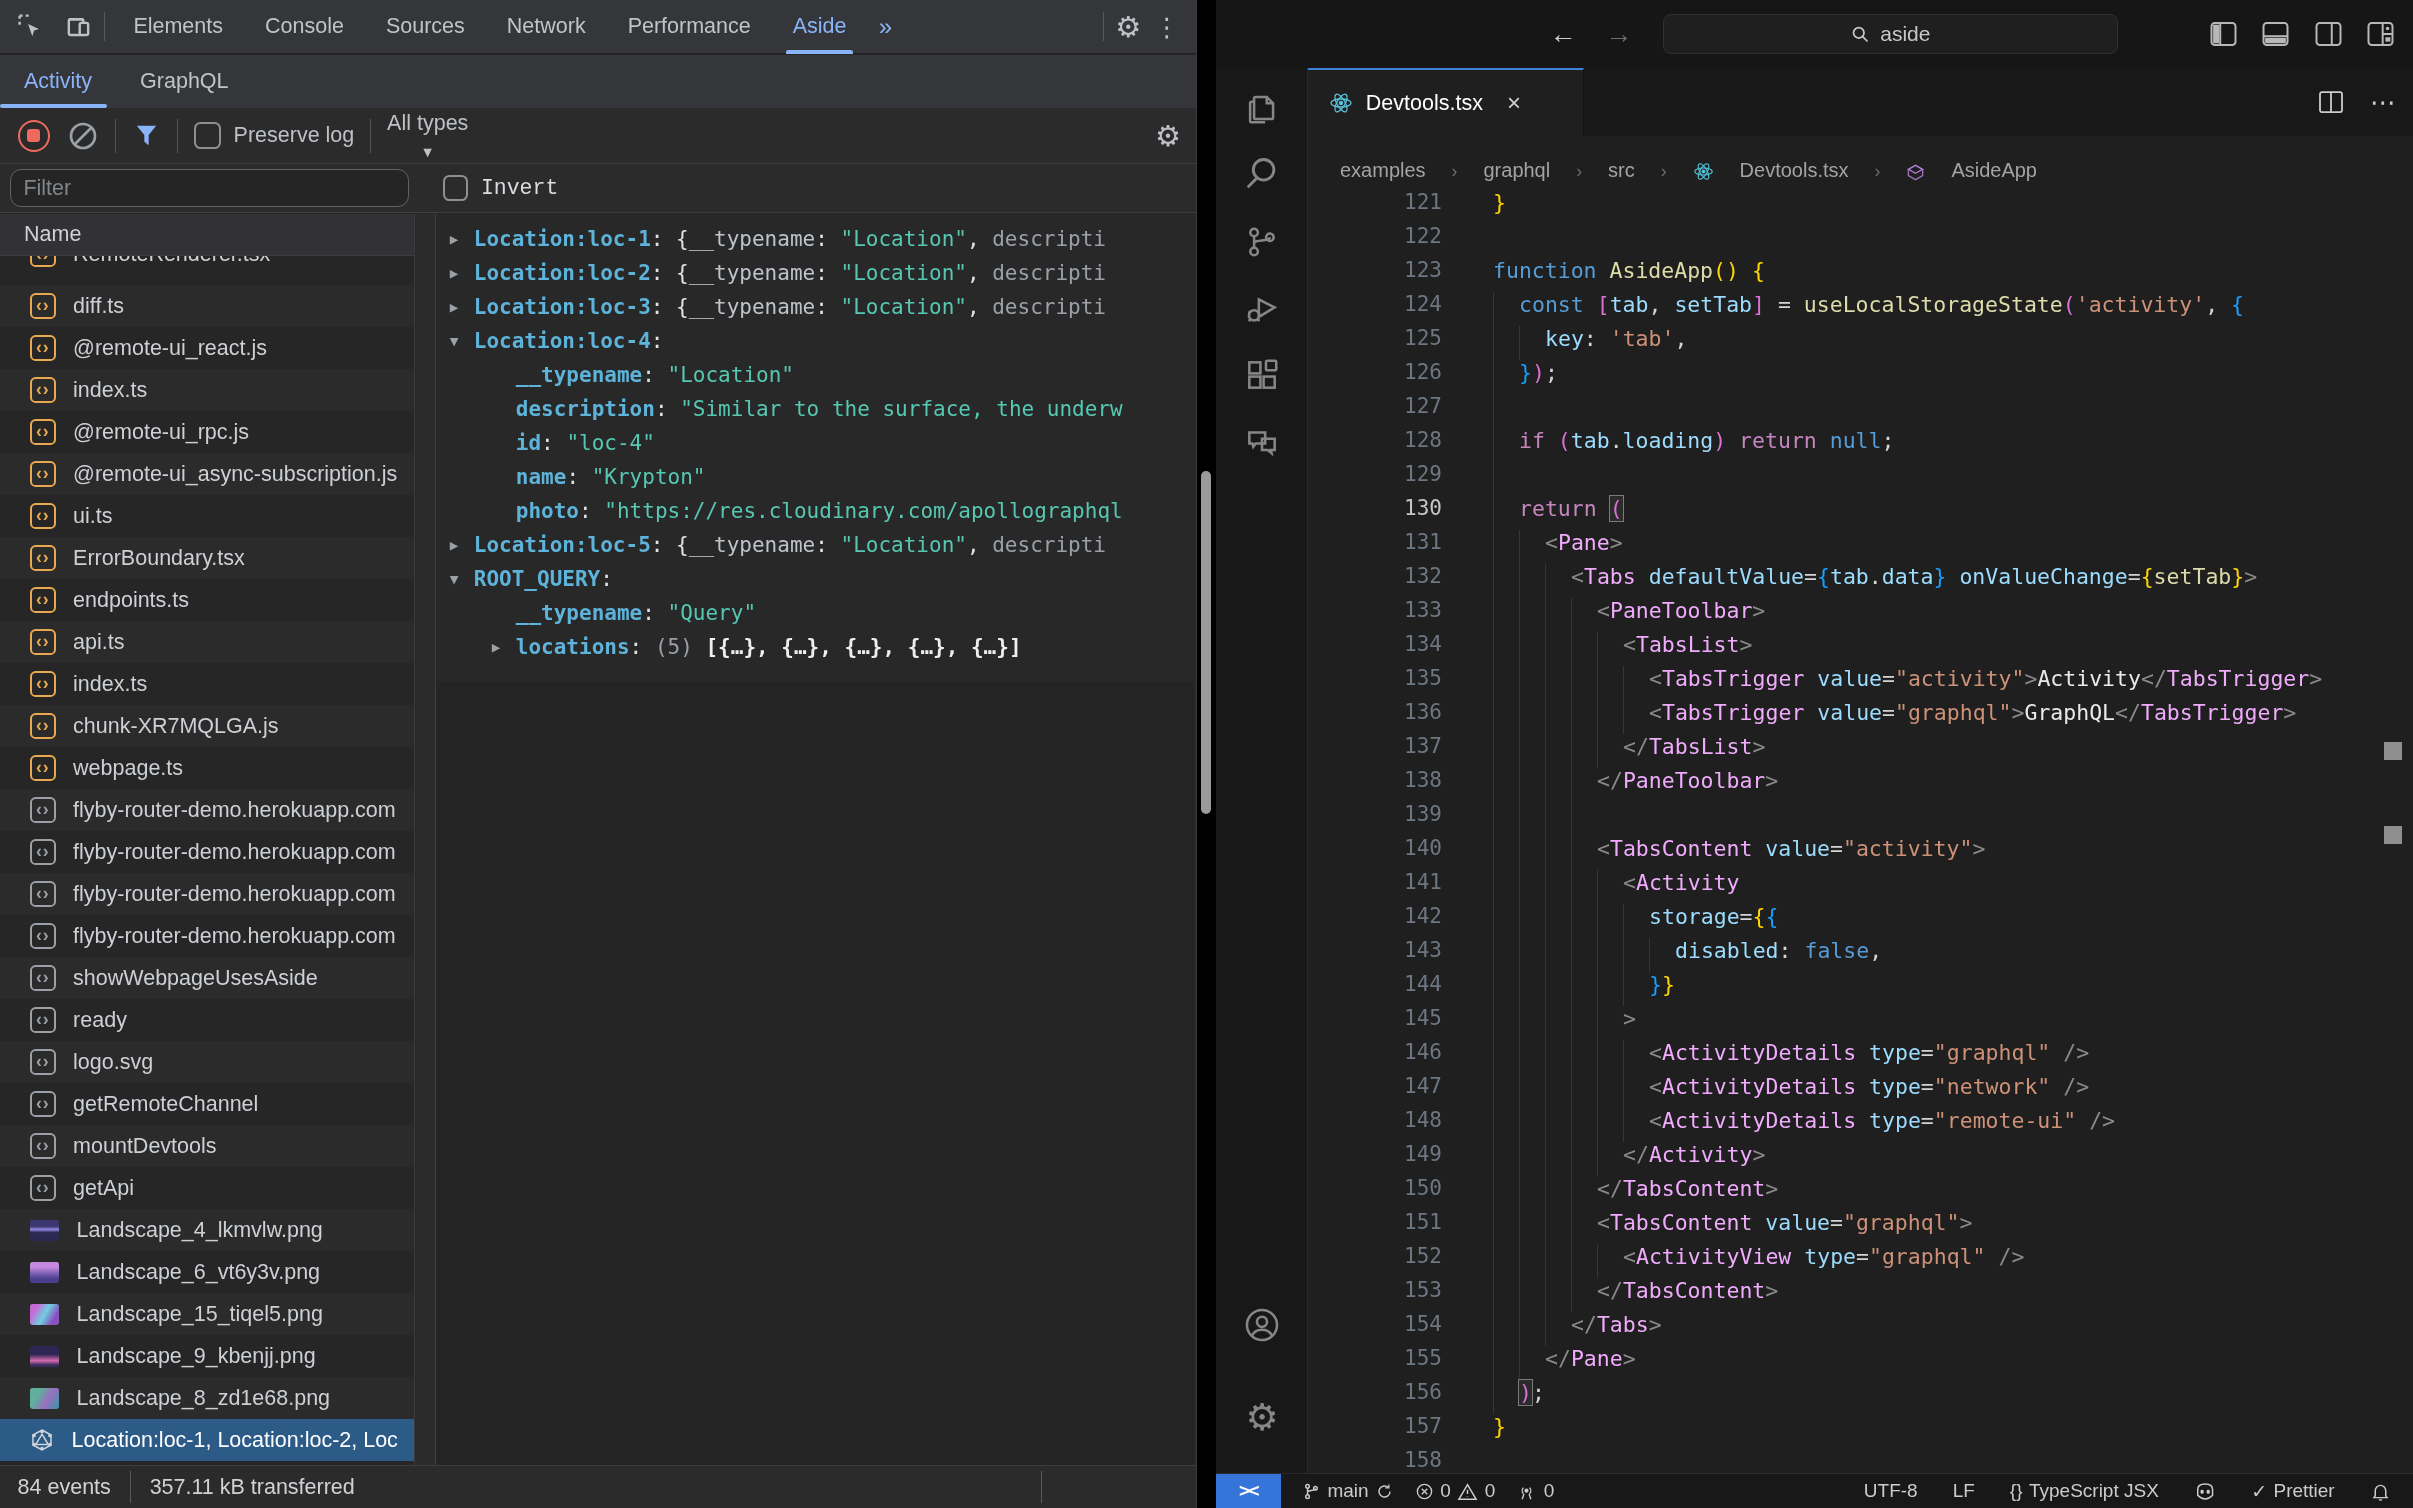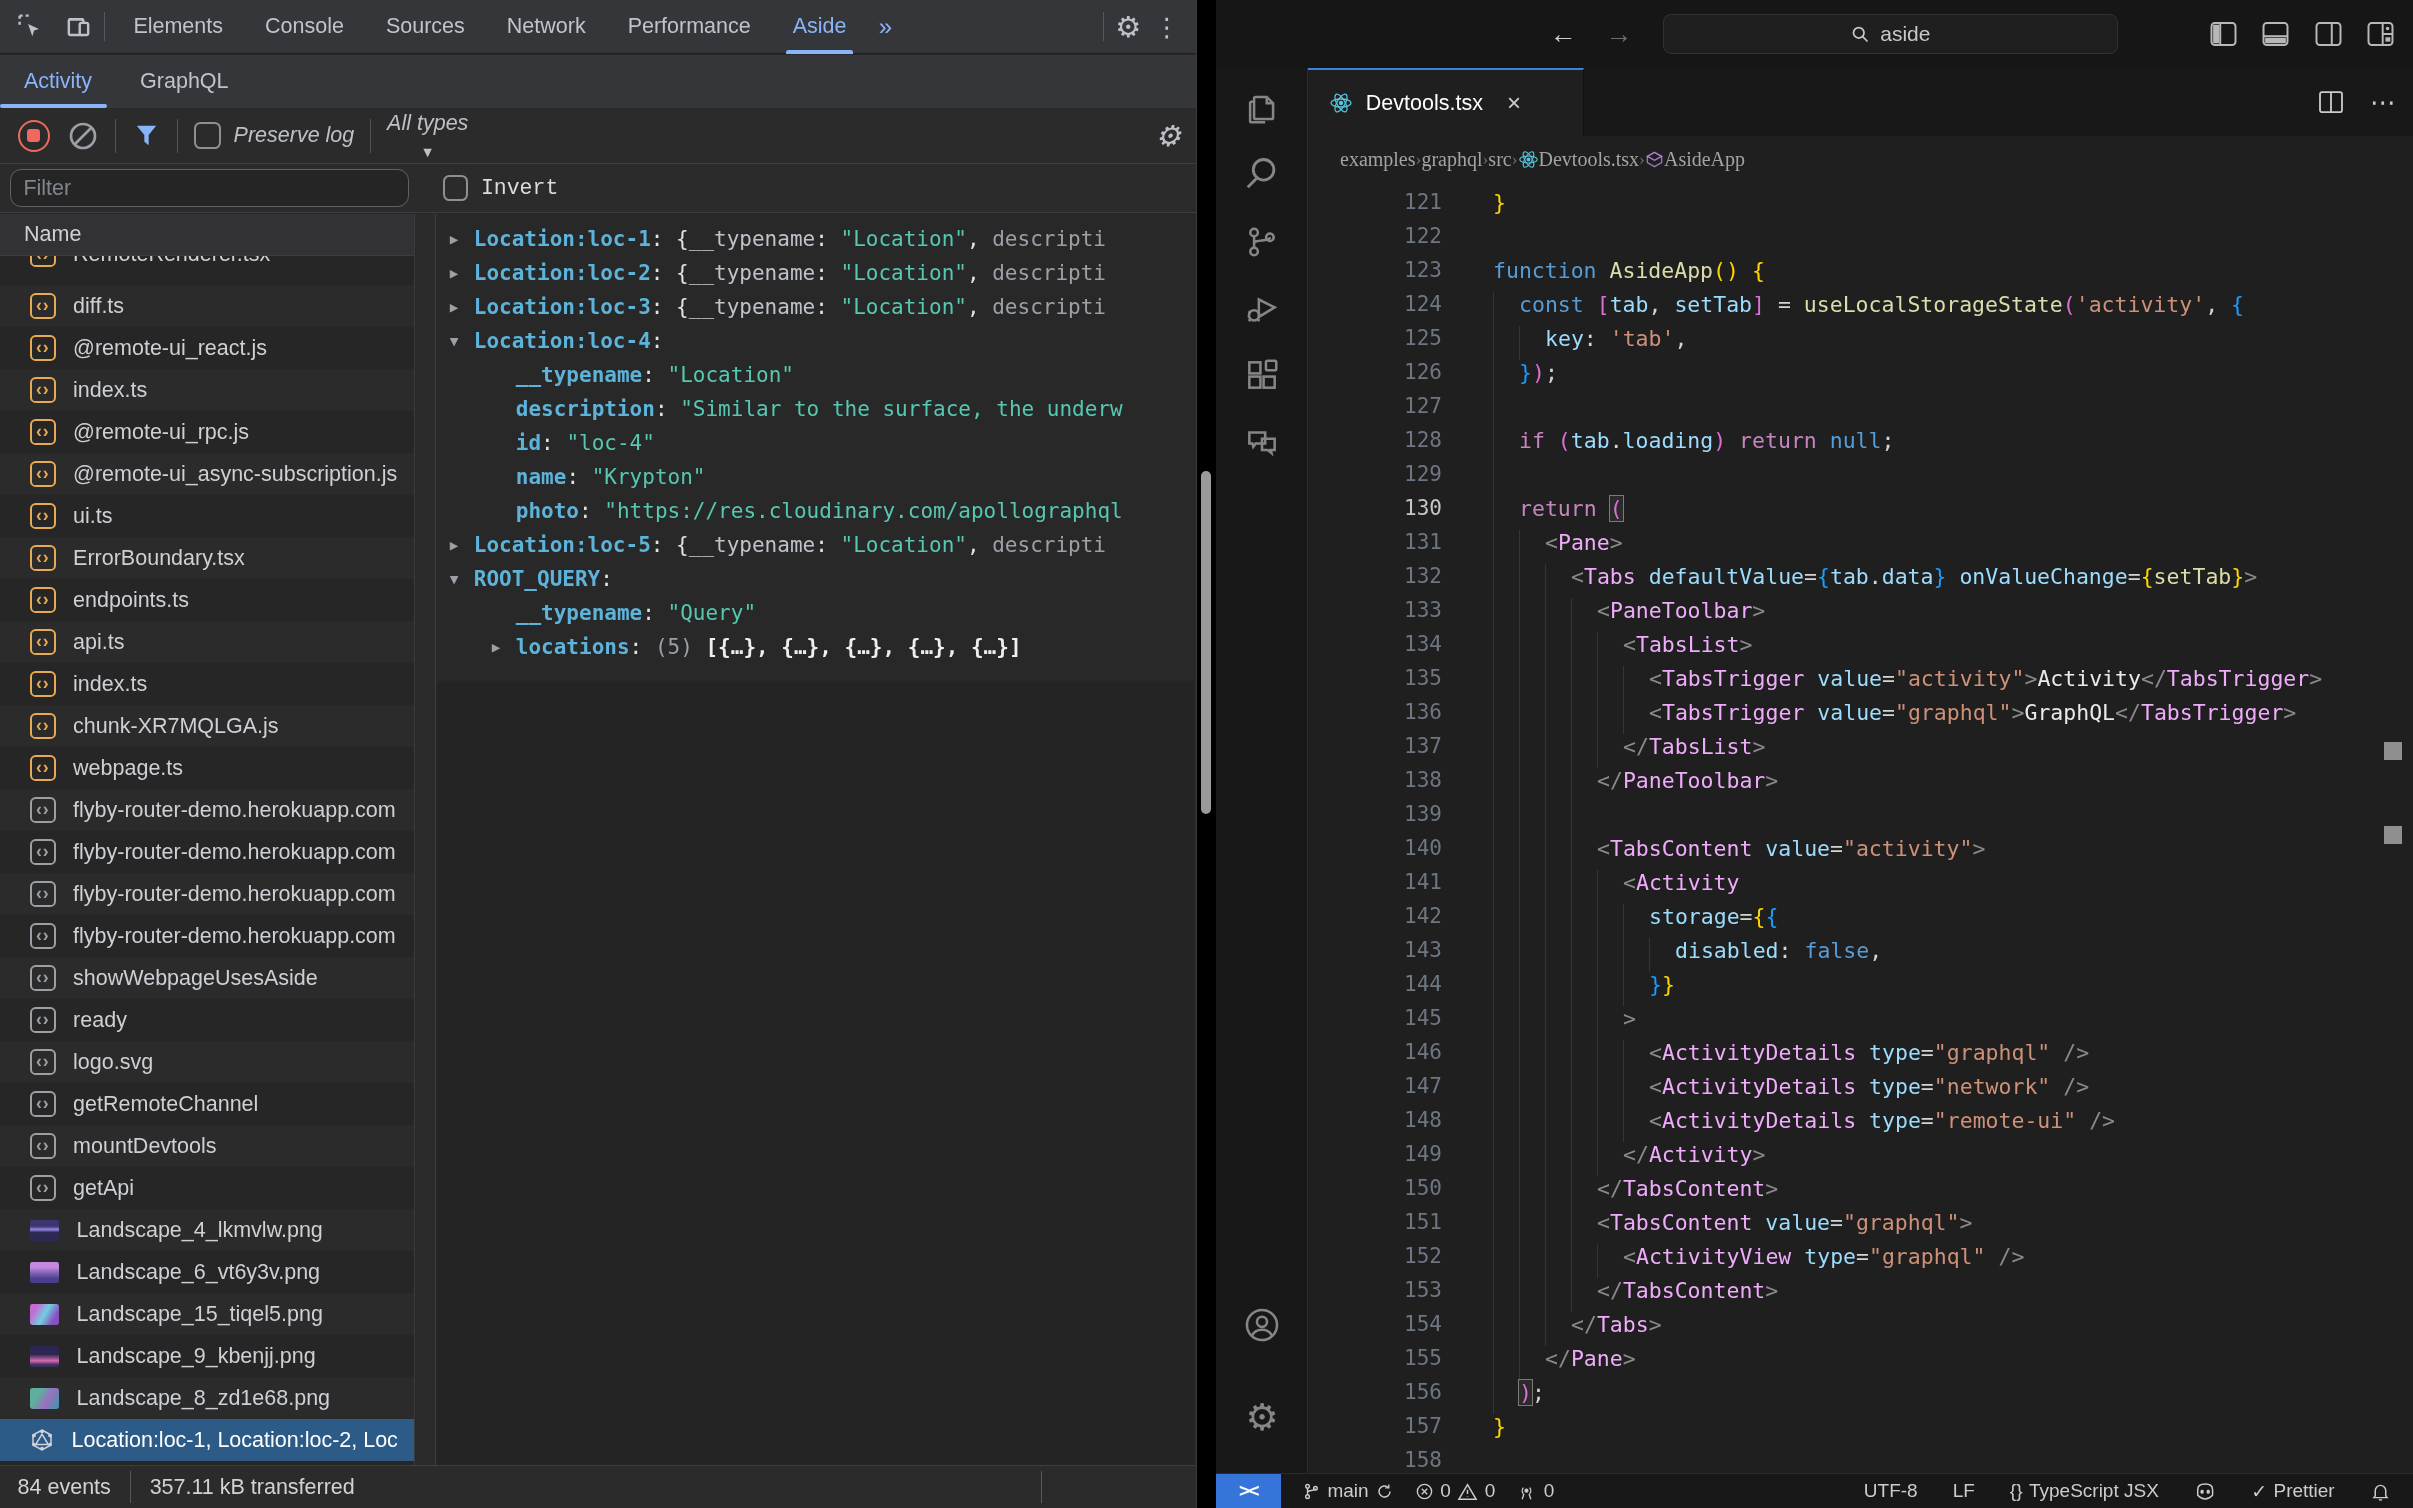--- a/index.html
+++ b/index.html
@@ -21,21 +21,21 @@
   .dt-more { color:#8ab4f8; font-size:24px; padding:0 11.2px; }
   .dt-tabbar-right { margin-left:auto; display:flex; align-items:center; }
   .dt-subbar { position:absolute; left:0; top:55px; width:1197px; height:53px; background:#35363a;
     display:flex; align-items:center; }
   .dt-subtab { padding:0 24px; height:53px; display:flex; align-items:center; color:#c0c3c7;
     font-size:21.5px; position:relative; }
   .dt-subtab.active { color:#8ab4f8; }
   .dt-subtab.active::after { content:""; position:absolute; left:0; right:9.6px; bottom:0;
     height:4px; background:#8ab4f8; border-radius:2.4px; }
   .dt-toolbar { position:absolute; left:0; top:108px; width:1197px; height:56px; background:#2b2b2c;
-    border-bottom:0.8px solid #3d3d3f; display:flex; align-items:center;font-style:italic; }
+    border-bottom:0.8px solid #3d3d3f; display:flex; align-items:center; }
   .rec-btn { width:32px; height:32px; border:2.4px solid #ee6a5f; border-radius:50%; margin-left:17.6px;
     display:flex; align-items:center; justify-content:center; }
   .rec-btn i { display:block; width:13.6px; height:13.6px; background:#ee6a5f; border-radius:3.2px; }
   .clr-btn { margin-left:17.6px; display:flex; }
   .tb-sep { width:0.8px; height:34px; background:#505356; margin:0 16px; }
   .funnel { display:flex; }
   .chk { width:27px; height:27px; border:2.4px solid #8d9093; border-radius:6.4px; background:transparent; }
   .tb-label { color:#bdc1c6; font-size:21.5px; margin-left:12.8px; }
   .dd { color:#bdc1c6; font-size:21.5px; display:flex; align-items:center; gap:8px;flex-direction:column; }
   .dd .caret { font-size:14.4px; }
@@ -113,21 +113,21 @@
     color:#c8c8c8; font-size:21px; }
   .layout-icons { margin-left:auto; margin-right:19px; display:flex; gap:25.5px; align-items:center; }
   .vs-tabbar { position:absolute; left:92px; top:68px; width:1105px; height:68px; background:#181818; }
   .vs-tab { position:absolute; left:0; top:0; width:276px; height:68px; background:#1f1f1f;
     border-top:2.4px solid #3b82d8; border-right:0.8px solid #111; display:flex; align-items:center;
     gap:12.8px; padding-left:21px; color:#ffffff; font-size:21.5px; }
   .vs-tab .close { color:#cccccc; font-size:24px; margin-left:11.2px; }
   .vs-tab-actions { position:absolute; right:16px; top:0; height:68px; display:flex; gap:27px;
     align-items:center; color:#cccccc; }
   .vs-crumbs { position:absolute; left:92px; top:136px; width:1105px; height:46px; background:#1f1f1f;
-    display:flex; align-items:center; gap:0; color:#a3a3a3; font-size:20px; padding-left:32px;font-family:Liberation Serif, serif; }
+    display:flex; align-items:flex-end; gap:26px; color:#a3a3a3; font-size:20px; padding-left:32px; }
   .crumb-sep { color:#6e6e6e; font-size:17.6px; }
 
   .activitybar { position:absolute; left:0; top:68px; width:92px; height:1405px; background:#181818;
     border-right:0.8px solid #2a2a2a; }
   .ab-icon { position:absolute; left:0; width:92px; height:64px; display:flex; align-items:center;
     justify-content:center; color:#868686; }
 
   .editor { position:absolute; left:92px; top:182px; width:1105px; height:1291px; background:#1f1f1f;
     overflow:hidden; }
   .code { padding-top:8px; font-family:"DejaVu Sans Mono", monospace; font-size:21.5px; }

